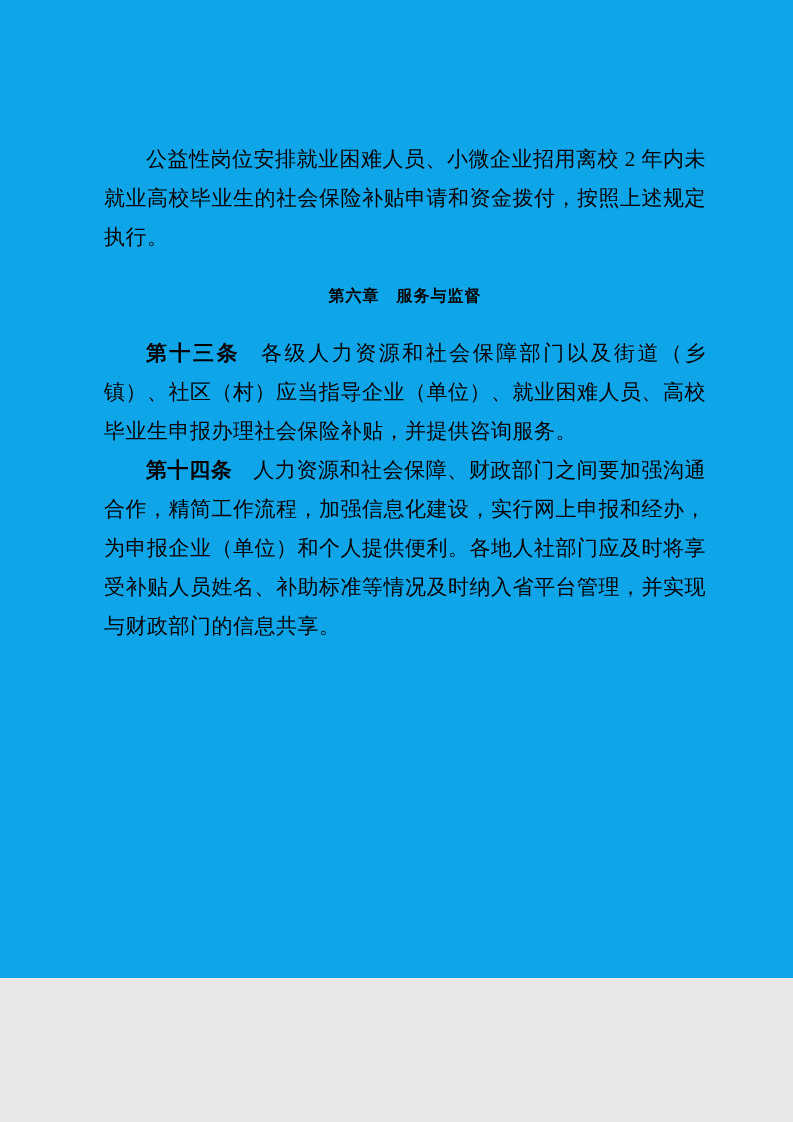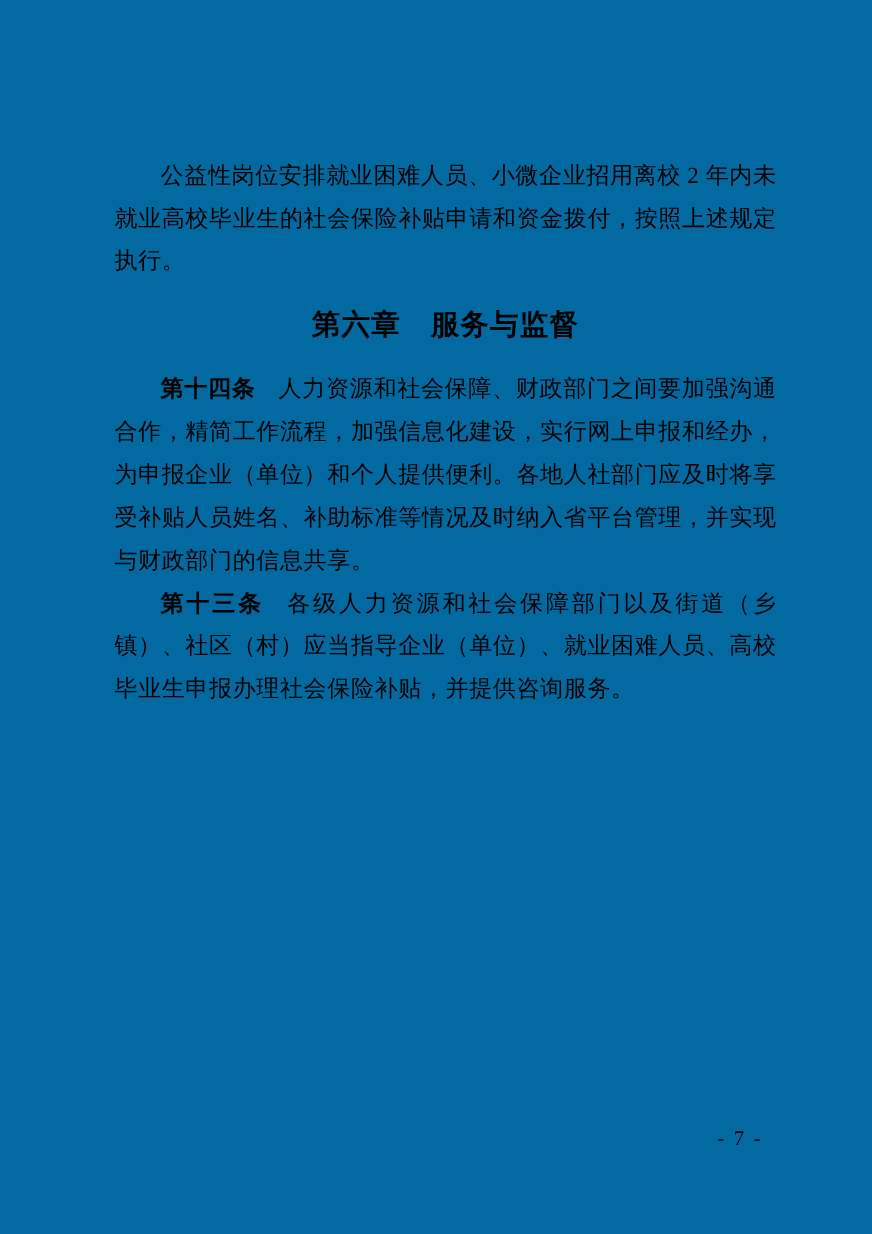--- a/index.html
+++ b/index.html
@@ -1,22 +1,22 @@
 <!DOCTYPE html>
 <html><head>
 <meta charset="utf-8">
 <style>
   * { margin: 0; padding: 0; box-sizing: border-box; }
   html, body { background: #e8e8e8; }
   .page {
     position: relative;
     width: 793px;
-    height: 1122px;
+    height: 978px;
     margin: 0 auto;
-    background: #0369a1;
+    background: #0ea5e9;
     font-family: "Liberation Serif", "DejaVu Serif", serif;
     color: #000000;
     overflow: hidden;
   }
   .content {
     position: absolute;
     left: 104px;
     top: 140px;
     width: 602px;
   }
@@ -25,21 +25,21 @@
     line-height: 39px;
     text-align: justify;
     text-indent: 2em;
     letter-spacing: 0.5px;
   }
   p.body-para .lead {
     font-weight: bold;
     margin-right: 1em;
   }
   h2.chapter-heading {
-    font-size: 26px;
+    font-size: 16px;
     font-weight: bold;
     text-align: center;
     line-height: 39px;
     margin: 19px 0 19px 0;
     letter-spacing: 1px;
     text-indent: 0;
   }
   .page-number {
     position: absolute;
     left: 652px;
@@ -54,21 +54,21 @@
 
 <div class="page">
   <div class="content">
 
     <p class="body-para"><span>公益性岗位安排就业困难人员、小微企业招用离校 2 年内未就业高校毕业生的社会保险补贴申请和资金拨付，按照上述规定执行。</span></p>
 
 
 
     <h2 class="chapter-heading">第六章　服务与监督</h2>
 
+    <p class="body-para"><span class="lead">第十三条</span><span>各级人力资源和社会保障部门以及街道（乡镇）、社区（村）应当指导企业（单位）、就业困难人员、高校毕业生申报办理社会保险补贴，并提供咨询服务。</span></p>
+
     <p class="body-para"><span class="lead">第十四条</span><span>人力资源和社会保障、财政部门之间要加强沟通合作，精简工作流程，加强信息化建设，实行网上申报和经办，为申报企业（单位）和个人提供便利。各地人社部门应及时将享受补贴人员姓名、补助标准等情况及时纳入省平台管理，并实现与财政部门的信息共享。</span></p>
-
-    <p class="body-para"><span class="lead">第十三条</span><span>各级人力资源和社会保障部门以及街道（乡镇）、社区（村）应当指导企业（单位）、就业困难人员、高校毕业生申报办理社会保险补贴，并提供咨询服务。</span></p>
 
 
   </div>
 
   <div class="page-number">- 7 -</div>
 </div>
 
 </body></html>

